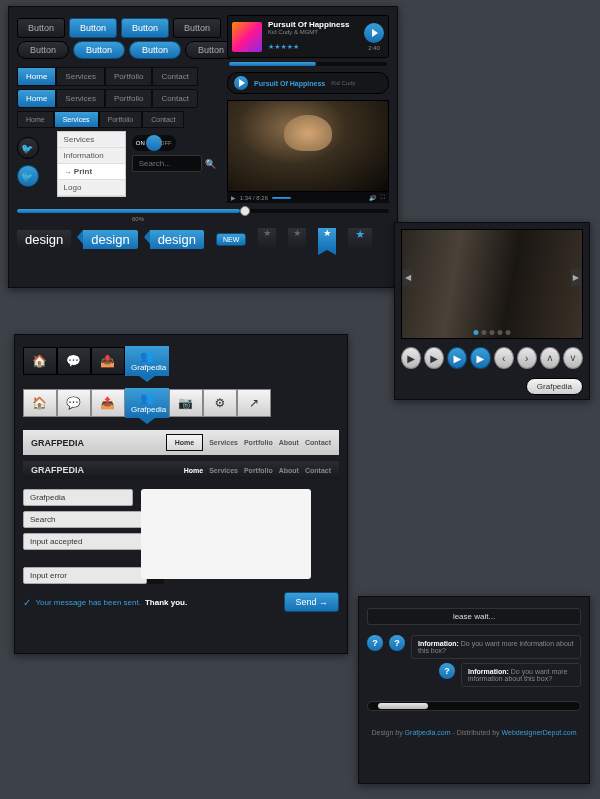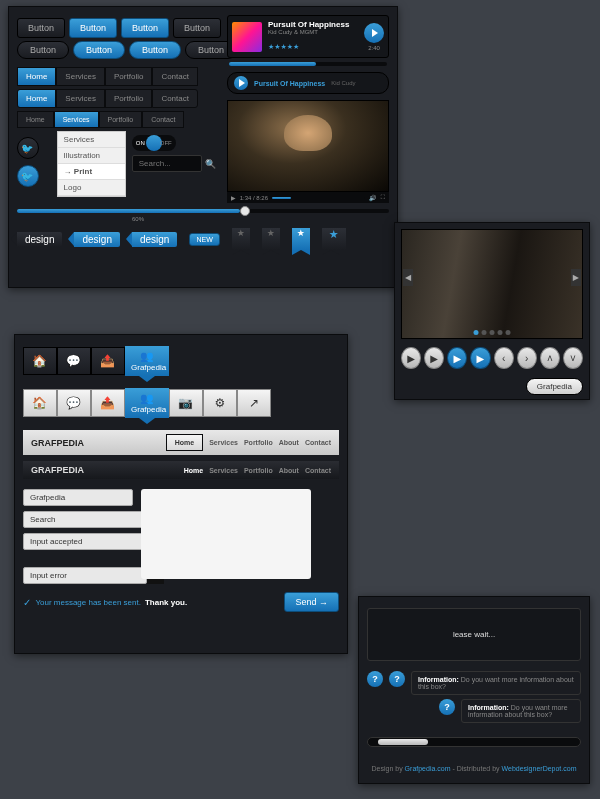--- a/index.html
+++ b/index.html
@@ -20,21 +20,21 @@
 .circle-btn{width:22px;height:22px;border-radius:50%;background:linear-gradient(#e8e8e8,#b8b8b8);display:flex;align-items:center;justify-content:center;cursor:pointer;font-size:10px;color:#333;border:1px solid #888}
 .circle-btn.blue{background:linear-gradient(#3a9ed8,#1570b5);color:#fff;border-color:#0d4d7a}
 .circle-btn.dark{background:linear-gradient(#2c2f36,#1a1c21);color:#ccc;border-color:#000}
 .star{color:#3a9ed8;font-size:7px}
 .input{background:#0a0b0d;border:1px solid #333;padding:3px 6px;font-size:8px;color:#888;border-radius:2px}
 .input.light{background:#e8e8e8;color:#333;border-color:#aaa}
 .textarea{background:#f5f5f5;width:170px;height:90px;border-radius:3px}
 .slider-track{height:4px;background:#0a0b0d;border-radius:2px;position:relative;flex:1}
 .slider-fill{height:100%;background:linear-gradient(#3a9ed8,#1570b5);border-radius:2px}
 .slider-thumb{width:10px;height:10px;background:#e8e8e8;border-radius:50%;position:absolute;top:-3px;border:1px solid #888}
-.tag{padding:2px 8px;font-size:10px;background:linear-gradient(#3a9ed8,#1570b5);color:#fff;position:relative;border-radius:0 2px 2px 0}
+.tag{padding:2px 8px;font-size:13px;background:linear-gradient(#3a9ed8,#1570b5);color:#fff;position:relative;border-radius:0 2px 2px 0}
 .tag::before{content:'';position:absolute;left:-6px;top:0;border-right:6px solid #1570b5;border-top:7px solid transparent;border-bottom:7px solid transparent}
 .tag.dark{background:linear-gradient(#2c2f36,#1a1c21)}
 .tag.dark::before{border-right-color:#1a1c21}
 .ribbon{width:18px;height:22px;background:linear-gradient(#3a9ed8,#1570b5);position:relative}
 .ribbon::after{content:'';position:absolute;bottom:-5px;left:0;border-left:9px solid #1570b5;border-right:9px solid #1570b5;border-bottom:5px solid transparent}
 .ribbon.dark{background:linear-gradient(#2c2f36,#1a1c21)}
 .ribbon.dark::after{border-left-color:#1a1c21;border-right-color:#1a1c21}
 .toggle{width:44px;height:16px;background:#0a0b0d;border-radius:8px;position:relative;display:flex;align-items:center}
 .toggle-knob{width:16px;height:16px;background:linear-gradient(#3a9ed8,#1570b5);border-radius:50%;position:absolute}
 .toggle .lbl{font-size:6px;color:#888;position:absolute}
@@ -94,21 +94,21 @@
         <span class="nav-item" style="font-size:7px">Portfolio</span>
         <span class="nav-item" style="font-size:7px">Contact</span>
       </div>
       <div style="display:flex;gap:6px;margin-top:2px">
         <div style="width:34px">
           <div class="circle-btn dark" style="margin:6px 0">🐦</div>
           <div class="circle-btn blue">🐦</div>
         </div>
         <div class="dropdown">
           <div>Services</div>
-          <div>Illustration</div>
+          <div>Information</div>
           <div class="sel">→ Print</div>
           <div>Logo</div>
         </div>
         <div style="flex:1">
           <div class="toggle" style="margin:4px 0">
             <span class="lbl" style="left:4px;color:#fff">ON</span>
             <div class="toggle-knob" style="left:14px"></div>
             <span class="lbl" style="right:4px">OFF</span>
           </div>
           <div class="row" style="">
@@ -270,21 +270,21 @@
     <span class="check">✓</span>
     <span style="color:#3a9ed8">Your message has been sent.</span>
     <span style="color:#fff;font-weight:bold">Thank you.</span>
     <span style="flex:1"></span>
     <span class="btn btn-blue"><span>Send</span> →</span>
   </div>
 </div>
 
 <div class="panel" style="right:10px;top:596px;width:232px;height:188px;padding:8px">
   <div class="row" style="gap:10px">
-    <div style="flex:1;font-size:8px;color:#ddd;text-align:center;background:#14161a;border:1px solid #333;border-radius:3px;padding:21px">lease wait...</div>
+    <div style="flex:1;font-size:8px;color:#ddd;text-align:center;background:#14161a;border:1px solid #333;border-radius:3px;padding:3px">lease wait...</div>
   </div>
   <div class="row" style="margin-top:10px;gap:6px;align-items:flex-start">
     <div class="q-icon">?</div>
     <div class="q-icon">?</div>
     <div class="info-box" style="flex:1">
         <div><b style="color:#fff">Information:</b> <span>Do you want more information about this box?</span></div>
       </div>
   </div>
   <div class="row" style="margin-top:4px;gap:6px;align-items:flex-start;justify-content:flex-end">
     <div class="q-icon">?</div>

